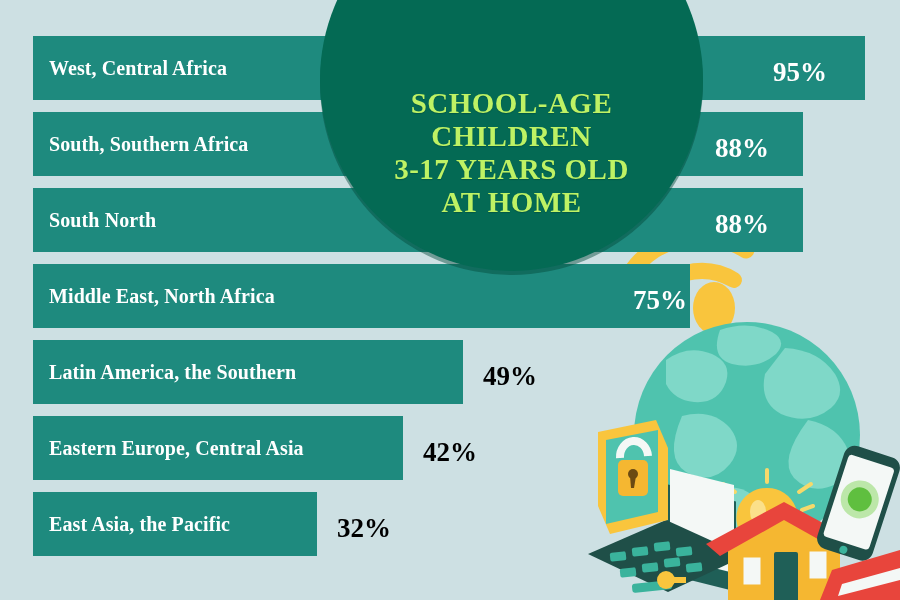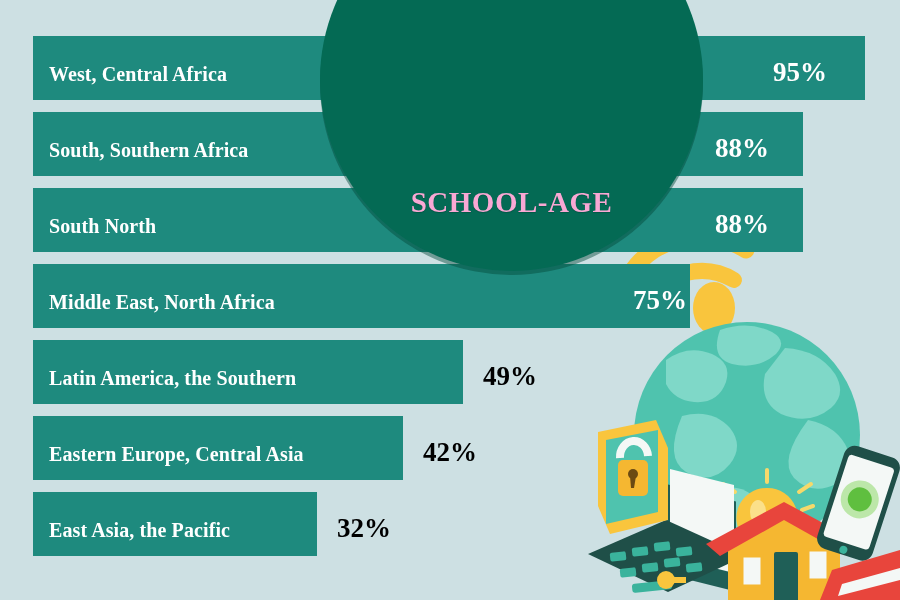--- a/index.html
+++ b/index.html
@@ -15,21 +15,21 @@
   .illustration { position:absolute; right:0; bottom:0; width:330px; height:380px; z-index:1; }
 
   
   .bars { position:absolute; left:0; top:0; width:900px; height:600px; z-index:2; }
   .bar-row { position:absolute; left:33px; height:64px; }
   .bar {
     position:absolute; left:0; top:0; height:64px;
     background:#1e8a7e;
   }
   .bar-label {
-    position:absolute; left:16px; top:0; height:76px;
+    position:absolute; left:16px; top:0; height:64px;
     display:flex; align-items:center;
     color:#ffffff; font-weight:bold; font-size:20px;
     white-space:nowrap; letter-spacing:.1px;
   }
   .bar-value {
     position:absolute; top:0; height:72px;
     display:flex; align-items:center;
     font-weight:bold; font-size:27px; white-space:nowrap;
   }
   .bar-value.inside { color:#ffffff; }
@@ -40,21 +40,21 @@
     position:absolute; left:320px; top:-112px;
     width:383px; height:383px; border-radius:50%;
     background:#046a54;
     z-index:3;
     display:flex; align-items:flex-end; justify-content:center;
     box-shadow:0 4px 0 rgba(2,70,55,.45);
   }
   .title-inner {
     padding:0 26px 52px 26px;
     text-align:center;
-    color:#f9a8d4;
+    color:#bef264;
     font-weight:bold;
     font-size:29px;
     line-height:1.14;
     letter-spacing:.5px;
     text-shadow:0 1px 1px rgba(0,0,0,.18);
   }
   .title-inner div { white-space:nowrap; }
 </style>
 </head>
 <body>
@@ -188,16 +188,19 @@
     <div class="bar-row" style="top:492px;">
       <div class="bar" style="width:284px;"></div>
       <div class="bar-label">East Asia, the Pacific</div>
       <div class="bar-value outside" style="left:304px;text-align:right;">32%</div>
     </div>
   </div>
 
   <div class="title-circle">
     <div class="title-inner">
       <div>SCHOOL-AGE</div>
+      <div>CHILDREN</div>
+      <div>3-17 YEARS OLD</div>
+      <div>AT HOME</div>
     </div>
   </div>
 
 </div>
 
 </body></html>

